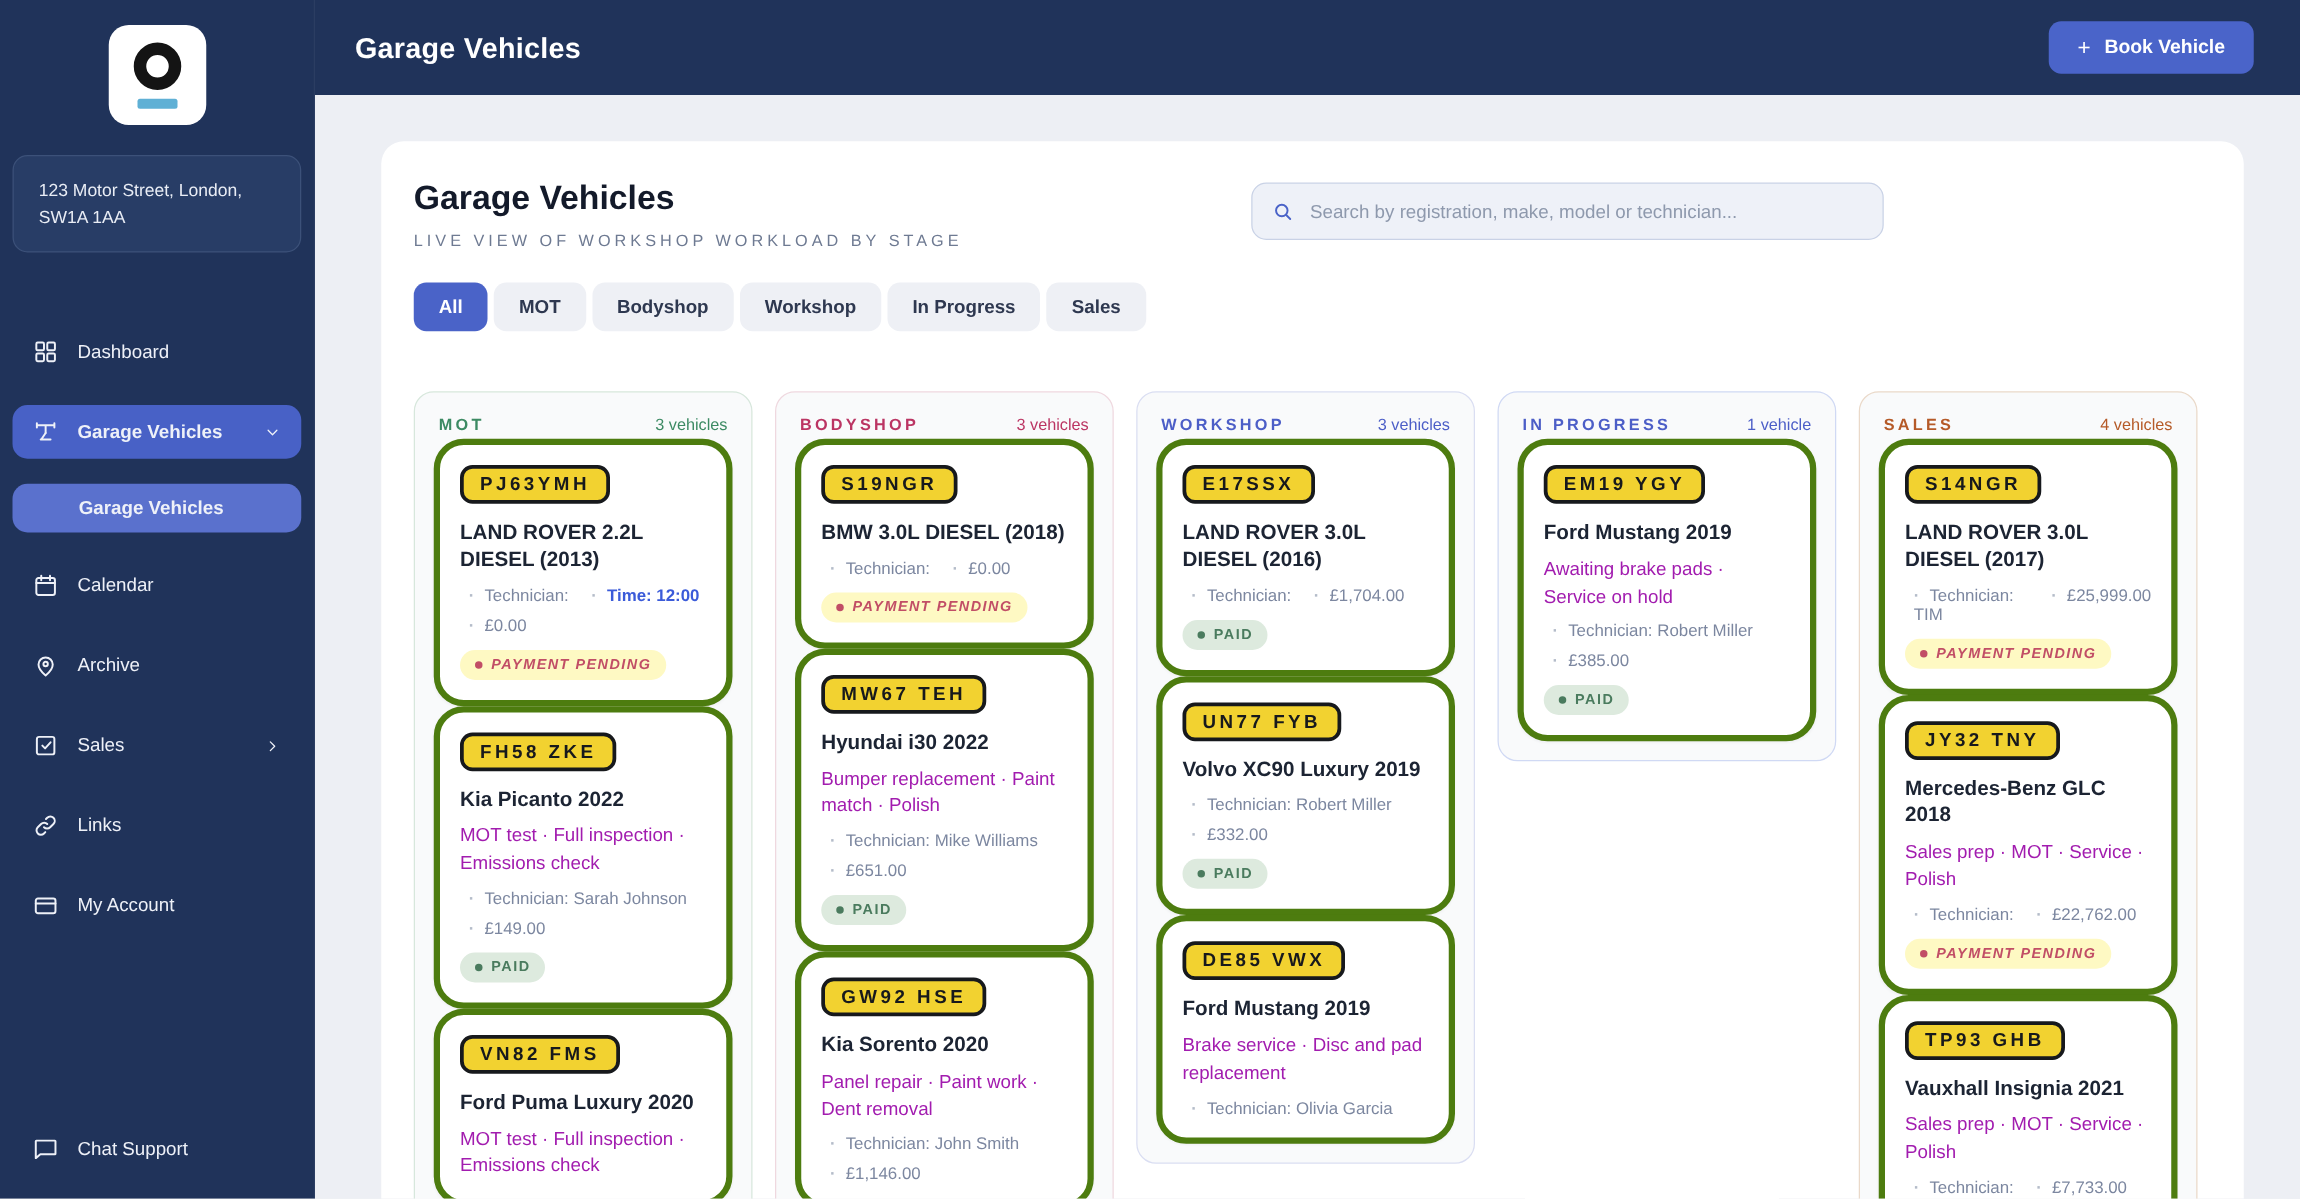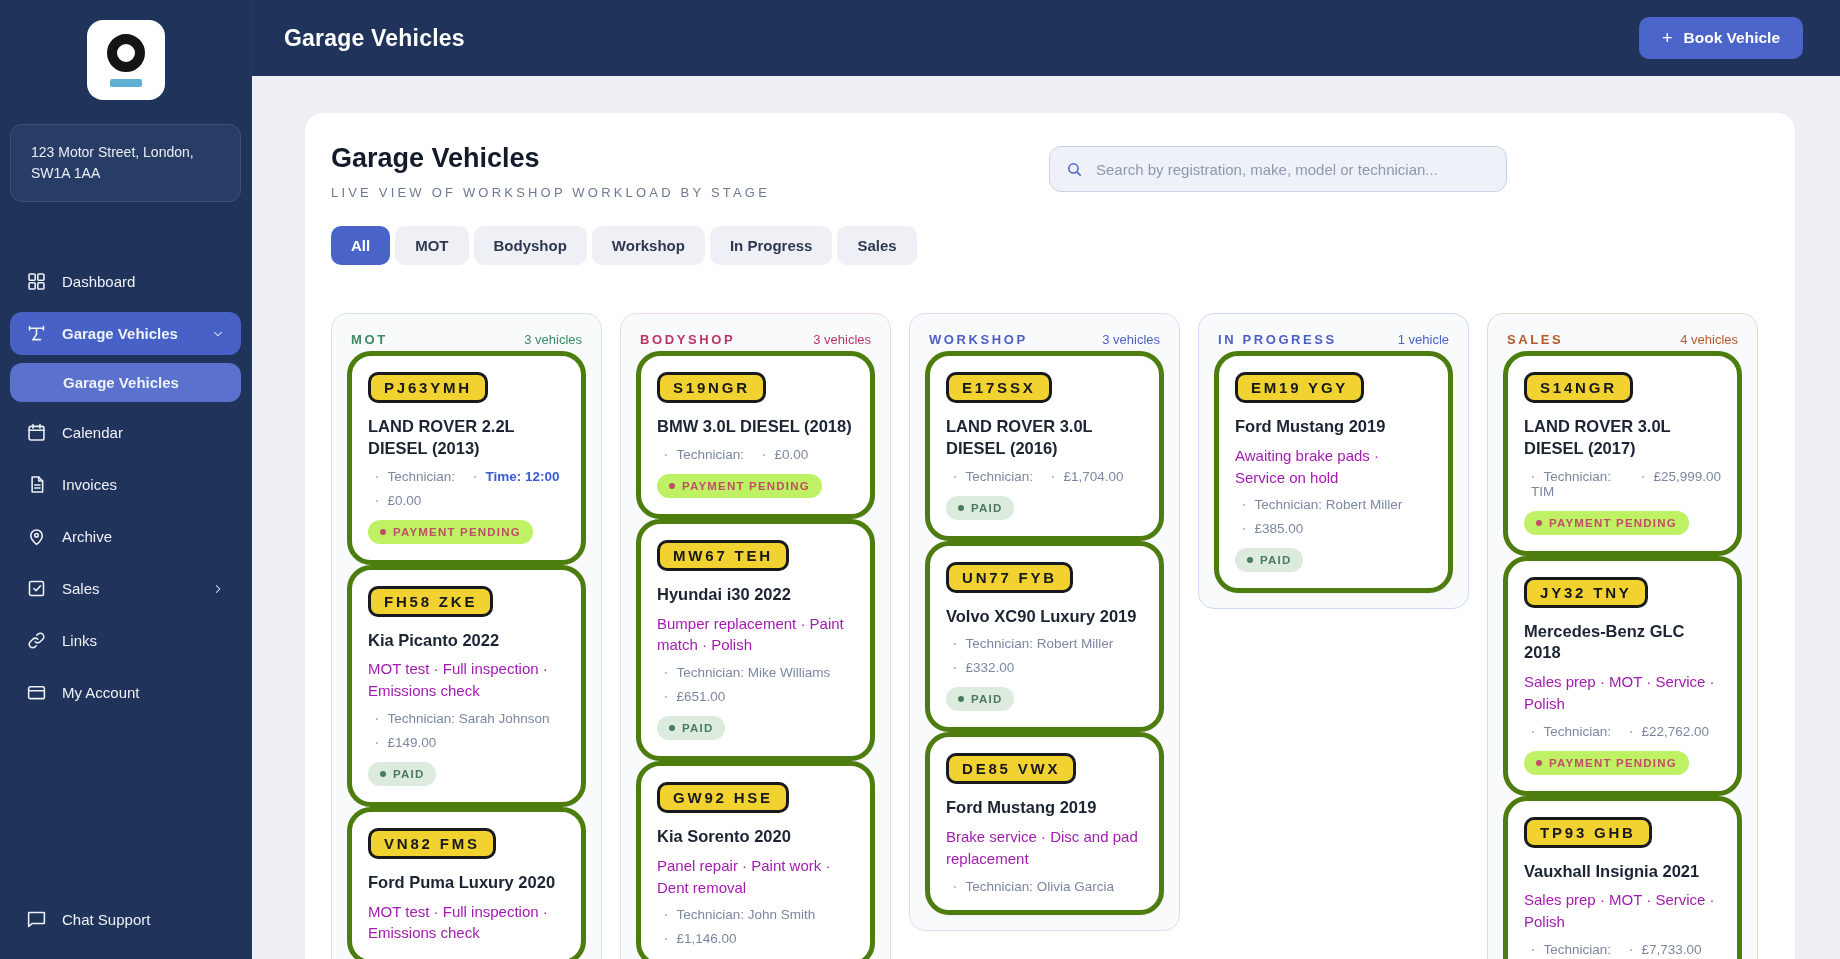--- a/index.html
+++ b/index.html
@@ -9,21 +9,21 @@
 
   
   .sidebar{width:252px;min-width:252px;background:#20335a;display:flex;flex-direction:column;
     padding:20px 10px 18px;border-right:1px solid rgba(255,255,255,.05);}
   .logo-box{width:78px;height:80px;background:#fff;border-radius:16px;margin:0 auto;
     display:flex;flex-direction:column;align-items:center;justify-content:center;gap:7px;}
   .logo-ring{width:38px;height:38px;border:10px solid #141414;border-radius:50%;}
   .logo-bar{width:32px;height:8px;background:#5fb0d5;border-radius:2px;}
   .address-box{margin-top:24px;background:#283d66;border:1px solid #3c5179;border-radius:12px;
     padding:17px 20px;color:#e9edf5;font-size:14px;line-height:21px;}
-  .nav{margin-top:58px;display:flex;flex-direction:column;gap:9px;}
+  .nav{margin-top:58px;display:flex;flex-direction:column;gap:21px;}
   .nav-item{display:flex;align-items:center;gap:15px;padding:11px 16px;border-radius:12px;
     color:#eef1f8;font-size:15px;font-weight:500;cursor:pointer;}
   .nav-item.active{background:#4861c6;font-weight:600;}
   .nav-item.sub{background:#5a71cd;padding-left:53px;font-weight:700;margin-top:-1px;}
   .nav-icon{display:flex;align-items:center;}
   .nav-icon svg{width:21px;height:21px;}
   .nav-chev{margin-left:auto;display:flex;align-items:center;}
   .nav-chev svg{width:14px;height:14px;}
   .sidebar-footer{margin-top:auto;}
 
@@ -36,21 +36,21 @@
     border-radius:10px;padding:12px 23px;font-size:15.5px;font-weight:600;cursor:pointer;
     font-family:"Liberation Sans",sans-serif;}
   .book-btn .plus{font-size:18px;font-weight:400;line-height:1;}
 
   .content{flex:1;padding:37px 45px 0 53px;overflow:hidden;}
   .panel{background:#fff;border-radius:18px;padding:30px 26px 32px;width:1490px;}
 
   .panel-head{display:flex;align-items:flex-start;}
   .page-title{font-size:27px;font-weight:700;color:#131a2a;margin:0;}
   .page-subtitle{margin-top:11px;font-size:13px;color:#6e7a92;letter-spacing:3.2px;font-weight:400;}
-  .search-wrap{margin-left:auto;margin-right:262px;margin-top:3px;width:458px;height:46px;
+  .search-wrap{margin-left:auto;margin-right:262px;margin-top:3px;width:506px;height:46px;
     background:#eef1f8;border:1.5px solid #c9d2e6;border-radius:12px;display:flex;
     align-items:center;padding:0 16px;gap:11px;}
   .search-wrap svg{width:17px;height:17px;flex:none;}
   .search-wrap input{flex:1;border:none;background:transparent;outline:none;font-size:15px;
     color:#2b3345;font-family:"Liberation Sans",sans-serif;}
   .search-wrap input::placeholder{color:#8e99ad;}
 
   .tabs{display:flex;gap:5px;margin-top:26px;}
   .tab{background:#eef0f5;border:none;border-radius:10px;padding:11px 20px;font-size:15px;
     font-weight:700;color:#2e3850;cursor:pointer;font-family:"Liberation Sans",sans-serif;}
@@ -69,21 +69,21 @@
     padding:4px 13px;font-size:15px;font-weight:700;letter-spacing:2.8px;color:#17191c;}
   .car-title{margin-top:13px;font-size:16.5px;font-weight:700;color:#1c2433;line-height:1.32;}
   .car-desc{margin-top:7px;font-size:15px;color:#a21caf;line-height:1.45;}
   .meta-row{display:flex;gap:18px;margin-top:9px;padding-left:7px;font-size:13.5px;color:#7c87a0;}
   .meta-item::before{content:"·";color:#b4bcc9;font-weight:700;margin-right:8px;}
   .meta-item.accent{color:#3b5bd9;font-weight:700;}
   .badge{display:inline-flex;align-items:center;gap:7px;margin-top:12px;border-radius:12px;
     padding:6px 12px;font-size:11.5px;font-weight:700;letter-spacing:1.2px;}
   .badge::before{content:"";width:6px;height:6px;border-radius:50%;background:currentColor;}
   .badge.paid{background:#ddeade;color:#4a7b5e;}
-  .badge.pending{background:#bef264;color:#c14e66;}
+  .badge.pending{background:#fef9c3;color:#c14e66;font-style:italic;}
 </style>
 </head>
 <body>
 
 <div class="app">
 
   <aside class="sidebar">
     <div class="logo-box">
       <div class="logo-ring"></div>
       <div class="logo-bar"></div>
@@ -119,29 +119,20 @@
           <span class="nav-label">Garage Vehicles</span>
         </div>
         <div class="nav-item">
           <span class="nav-icon">
             <svg fill="none" stroke="currentColor" stroke-width="1.8" stroke-linecap="round" stroke-linejoin="round" viewBox="0 0 24 24">
               <rect x="3.5" y="5" width="17" height="15.5" rx="2"></rect>
               <path d="M3.5 9.5h17M8 3v4M16 3v4"></path>
             </svg>
           </span>
           <span class="nav-label">Calendar</span>
-        </div>
-        <div class="nav-item">
-          <span class="nav-icon">
-            <svg fill="none" stroke="currentColor" stroke-width="1.8" stroke-linecap="round" stroke-linejoin="round" viewBox="0 0 24 24">
-              <path d="M7 3.5h7.5L19 8v12.5H7z"></path>
-              <path d="M14.5 3.5V8H19M10 12.5h6M10 16h6"></path>
-            </svg>
-          </span>
-          <span class="nav-label">Invoices</span>
         </div>
         <div class="nav-item">
           <span class="nav-icon">
             <svg fill="none" stroke="currentColor" stroke-width="1.8" stroke-linecap="round" stroke-linejoin="round" viewBox="0 0 24 24">
               <path d="M12 21s-6.5-5.2-6.5-10a6.5 6.5 0 1 1 13 0C18.5 15.8 12 21 12 21z"></path>
               <circle cx="12" cy="10.5" r="2"></circle>
             </svg>
           </span>
           <span class="nav-label">Archive</span>
         </div>

